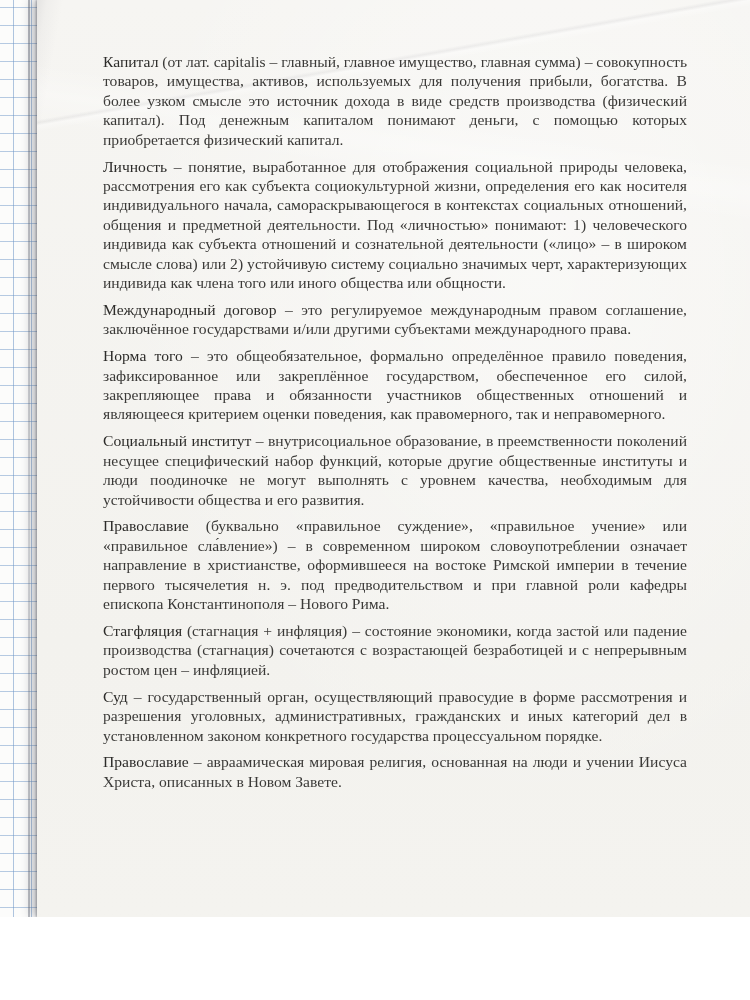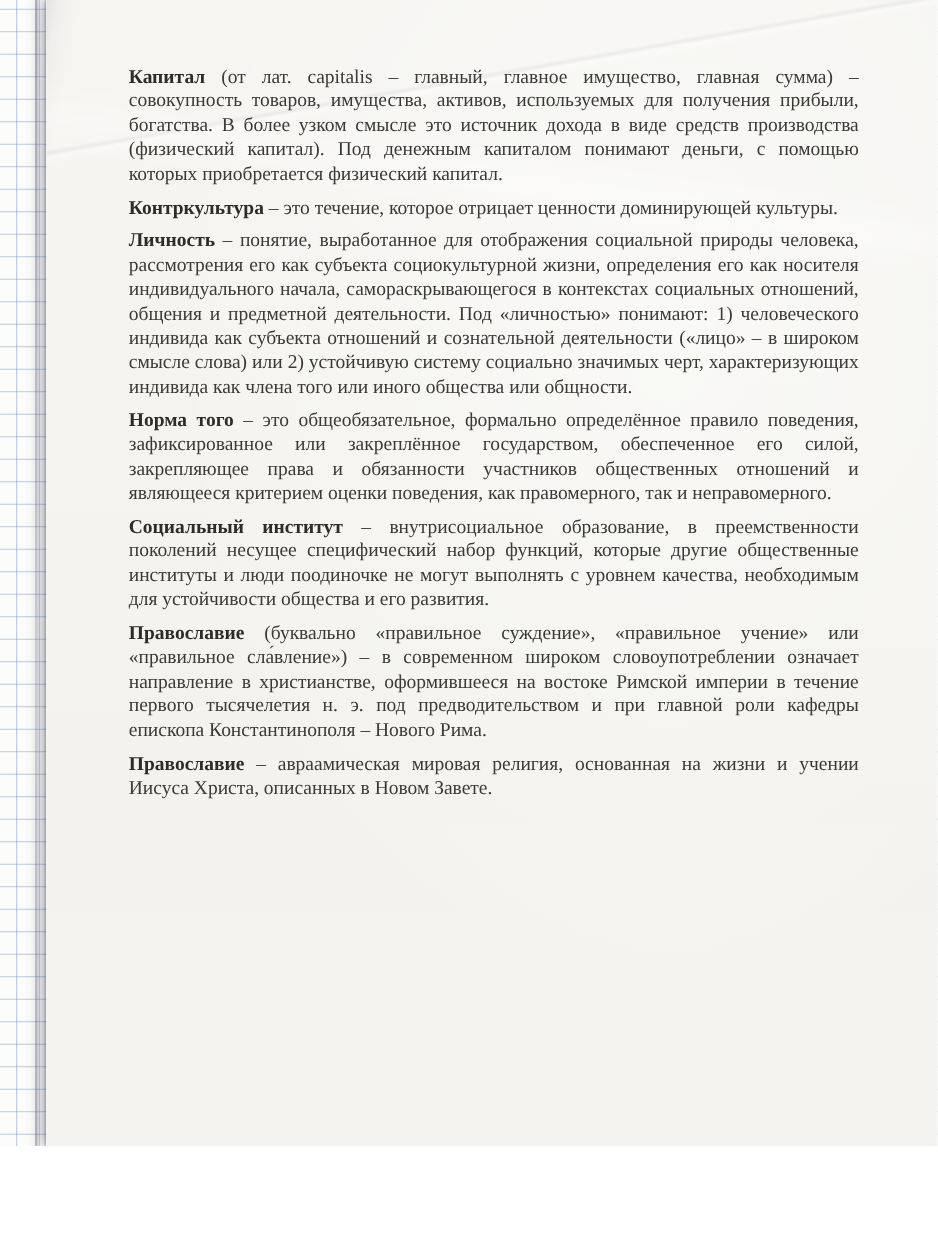--- a/index.html
+++ b/index.html
@@ -74,42 +74,44 @@
     line-height: 19.4px;
     text-align: justify;
     hyphens: auto;
     -webkit-hyphens: auto;
   }
   .entry {
     margin: 0 0 7.5px 0;
   }
   .entry b {
     color: #2d2c2a;
-    font-weight: 700;
+    font-weight: 400;
   }
   
   .bottom-blank {
     position: absolute;
     left: 0; top: 917px;
     width: 750px;
     height: 83px;
     background: #ffffff;
   }
 </style>
 </head>
 <body>
 
 <div class="photo">
   <div class="notebook-grid"></div>
   <div class="notebook-edge-line"></div>
   <div class="page">
     <div class="content" lang="ru">
         <p class="entry"><b>Капитал</b><span> (от лат. capitalis – главный, главное имущество, главная сумма) – совокупность товаров, имущества, активов, используемых для получения прибыли, богатства. В более узком смысле это источник дохода в виде средств производства (физический капитал). Под денежным капиталом понимают деньги, с помощью которых приобретается физический капитал.</span></p>
-        <p class="entry"><b>Контркультура</b><span> – это течение, которое отрицает ценности доминирующей культуры.</span></p>
         <p class="entry"><b>Личность</b><span> – понятие, выработанное для отображения социальной природы человека, рассмотрения его как субъекта социокультурной жизни, определения его как носителя индивидуального начала, самораскрывающегося в контекстах социальных отношений, общения и предметной деятельности. Под «личностью» понимают: 1) человеческого индивида как субъекта отношений и сознательной деятельности («лицо» – в широком смысле слова) или 2) устойчивую систему социально значимых черт, характеризующих индивида как члена того или иного общества или общности.</span></p>
+        <p class="entry"><b>Международный договор</b><span> – это регулируемое международным правом соглашение, заключённое государствами и/или другими субъектами международного права.</span></p>
         <p class="entry"><b>Норма того</b><span> – это общеобязательное, формально определённое правило поведения, зафиксированное или закреплённое государством, обеспеченное его силой, закрепляющее права и обязанности участников общественных отношений и являющееся критерием оценки поведения, как правомерного, так и неправомерного.</span></p>
         <p class="entry"><b>Социальный институт</b><span> – внутрисоциальное образование, в преемственности поколений несущее специфический набор функций, которые другие общественные институты и люди поодиночке не могут выполнять с уровнем качества, необходимым для устойчивости общества и его развития.</span></p>
         <p class="entry"><b>Православие</b><span> (буквально «правильное суждение», «правильное учение» или «правильное сла́вление») – в современном широком словоупотреблении означает направление в христианстве, оформившееся на востоке Римской империи в течение первого тысячелетия н. э. под предводительством и при главной роли кафедры епископа Константинополя – Нового Рима.</span></p>
-        <p class="entry"><b>Православие</b><span> – авраамическая мировая религия, основанная на жизни и учении Иисуса Христа, описанных в Новом Завете.</span></p>
+        <p class="entry"><b>Стагфляция</b><span> (стагнация + инфляция) – состояние экономики, когда застой или падение производства (стагнация) сочетаются с возрастающей безработицей и с непрерывным ростом цен – инфляцией.</span></p>
+        <p class="entry"><b>Суд</b><span> – государственный орган, осуществляющий правосудие в форме рассмотрения и разрешения уголовных, административных, гражданских и иных категорий дел в установленном законом конкретного государства процессуальном порядке.</span></p>
+        <p class="entry"><b>Православие</b><span> – авраамическая мировая религия, основанная на люди и учении Иисуса Христа, описанных в Новом Завете.</span></p>
       </div>
   </div>
 </div>
 <div class="bottom-blank"></div>
 
 </body></html>

